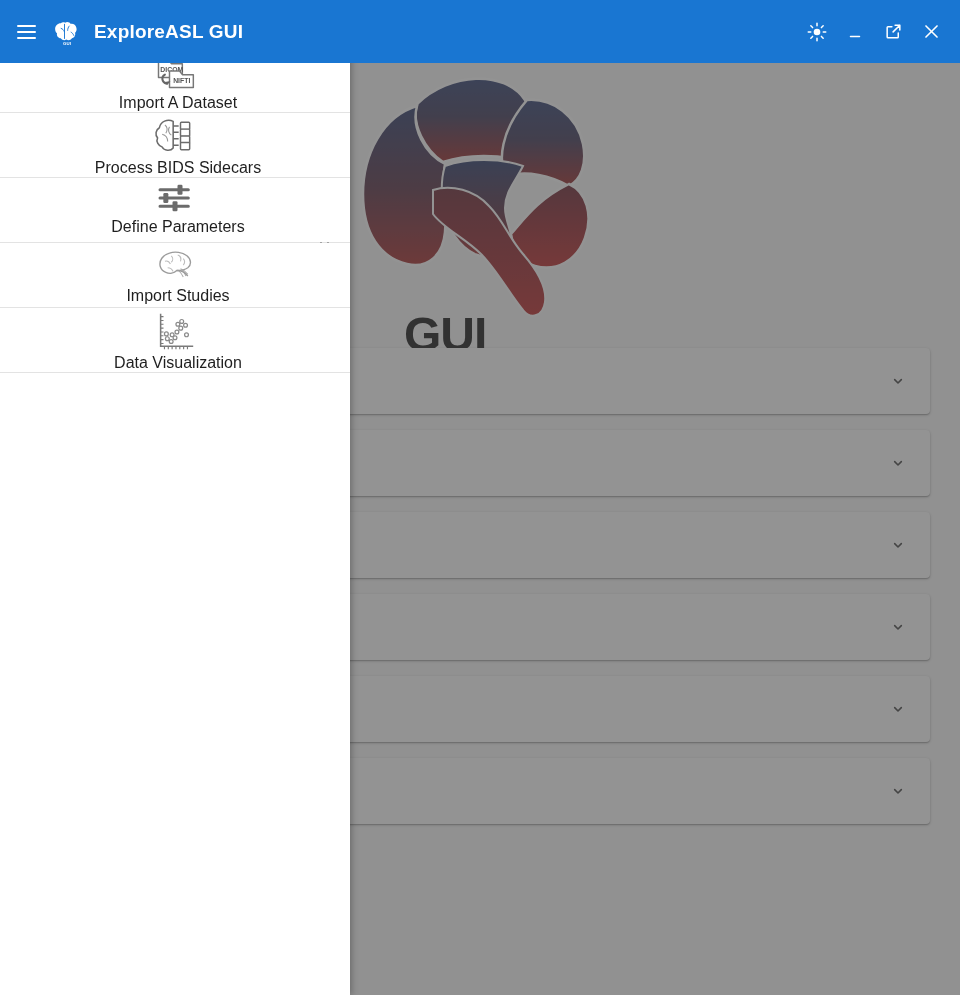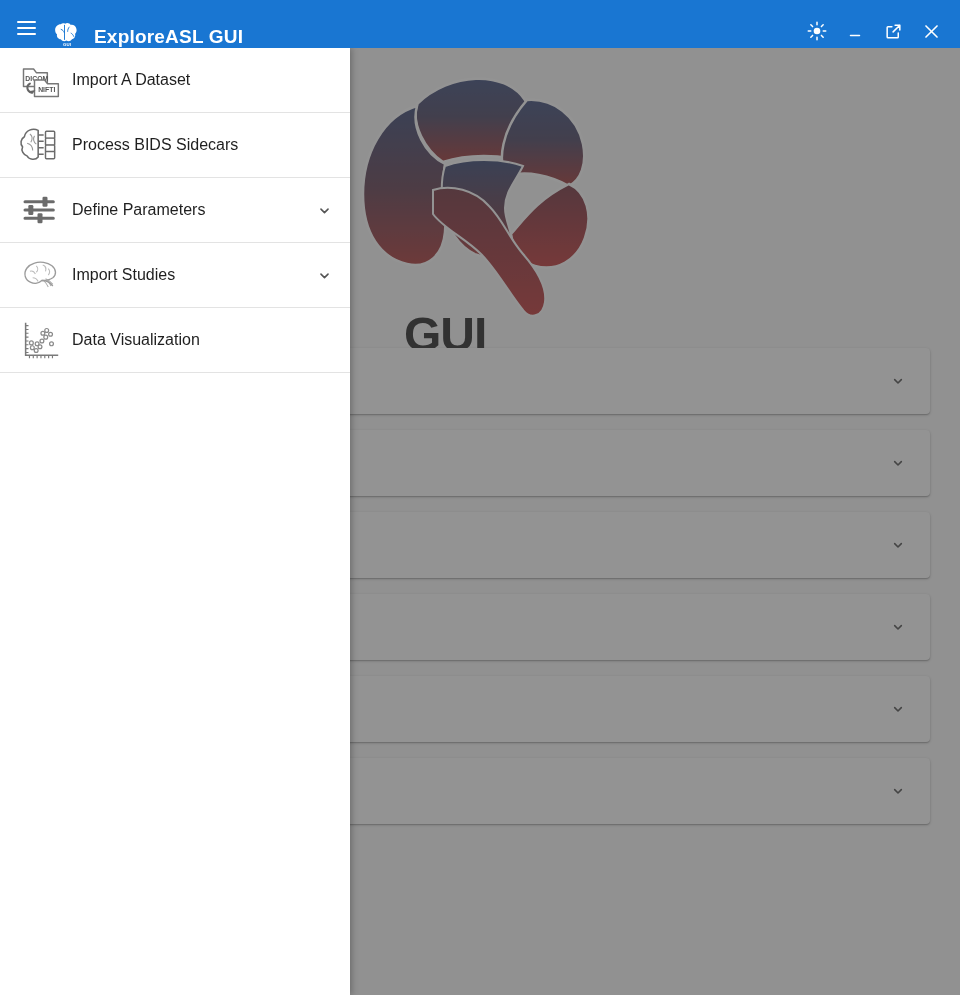--- a/index.html
+++ b/index.html
@@ -5,23 +5,23 @@
   * { margin:0; padding:0; box-sizing:border-box; }
   html,body { width:960px; height:995px; overflow:hidden; }
   body {
     font-family:"Liberation Sans", sans-serif;
     background:#fafafa;
     position:relative;
   }
 
   
   #titlebar{
-    position:absolute; top:0; left:0; width:960px; height:48px;
+    position:absolute; top:0; left:0; width:960px; height:63px;
     background:#1976d2; color:#fff;
-    display:flex; align-items:flex-end;
+    display:flex; align-items:center;
     z-index:60;
   }
   #hamburger{
     width:40px;height:40px;margin-left:6px;
     display:flex;flex-direction:column;justify-content:center;align-items:center;gap:4px;
     cursor:pointer;border-radius:50%;
   }
   #hamburger span{display:block;width:19px;height:2px;background:#fff;border-radius:1px;}
   #app-logo-icon{ width:30px;height:30px;margin-left:6px;display:block; }
   #app-title{
@@ -84,20 +84,21 @@
     display:flex;flex-direction:column;
   }
   .drawer-item{
     position:relative;
     height:65px;
     display:flex;align-items:center;
     padding-left:14px;padding-right:14px;
     cursor:pointer;
     border-bottom:1px solid #e3e3e3;
     background:#fff;
+    flex-direction:column;
   }
   .drawer-item .d-icon{
     width:52px;min-width:52px;height:48px;
     display:flex;align-items:center;justify-content:center;
   }
   .drawer-item .d-label{
     font-size:16px;color:#1f1f1f;margin-left:6px;white-space:nowrap;
   }
   .drawer-item .d-chevron{
     margin-left:auto;width:24px;height:24px;display:flex;align-items:center;justify-content:center;

